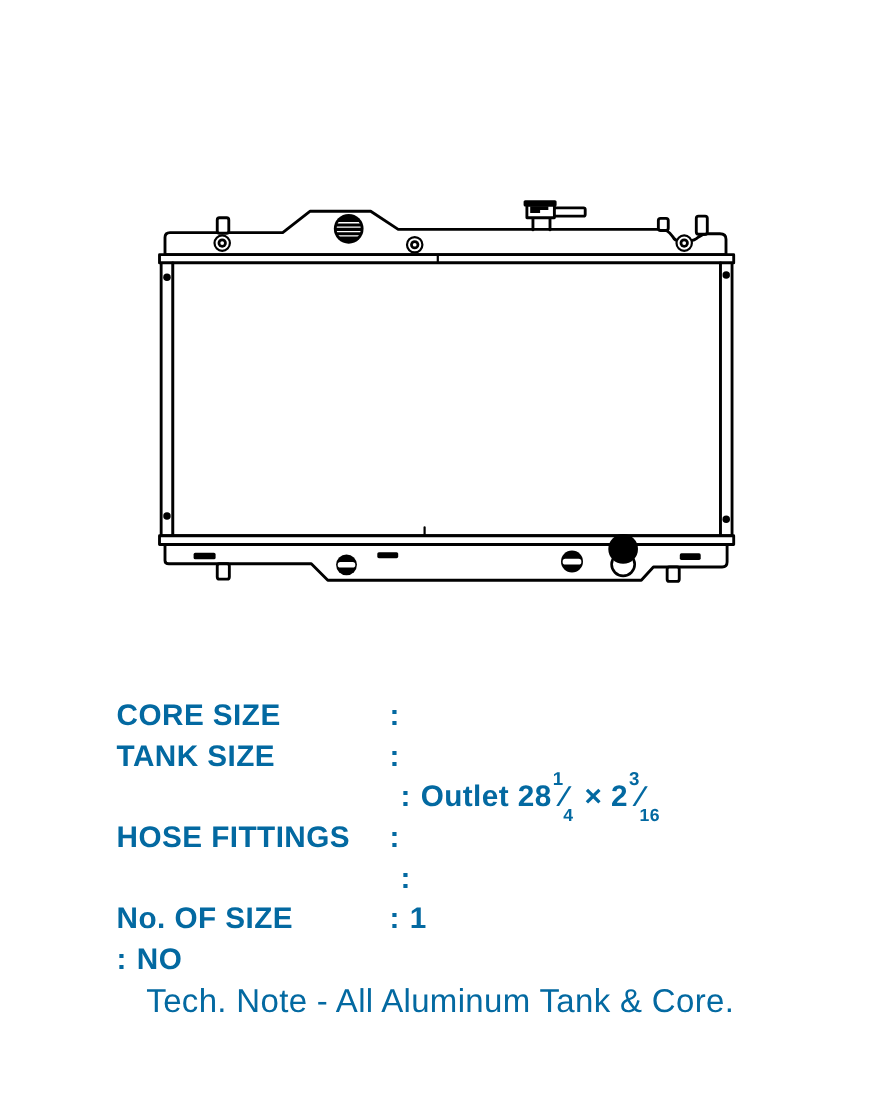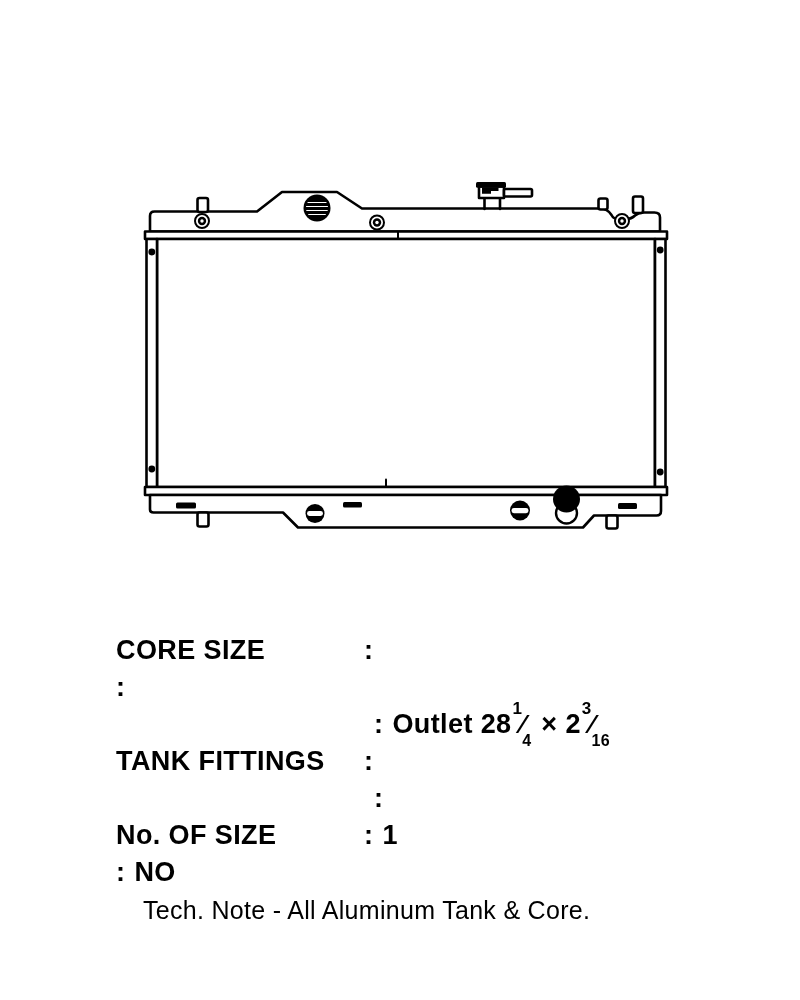--- a/index.html
+++ b/index.html
@@ -2,34 +2,34 @@
 <html><head>
 <meta charset="utf-8">
 <style>
   html,body{margin:0;padding:0;background:#fff;}
   .canvas{
     position:relative;width:800px;height:1000px;background:#fff;
     font-family:"Liberation Sans", sans-serif;overflow:hidden;
   }
   .diagram-svg{position:absolute;left:0;top:0;}
   .specs{
-    position:absolute;left:116px;top:632px;width:640px;
-    color:#000000;font-size:27px;font-weight:bold;letter-spacing:0.4px;
+    position:absolute;left:106px;top:632px;width:640px;
+    color:#0369a1;font-size:27px;font-weight:bold;letter-spacing:0.4px;
   }
   .spec-row{display:flex;height:37px;line-height:37px;align-items:baseline;}
   .spec-label{width:248px;flex:0 0 248px;white-space:nowrap;}
   .spec-colon{flex:0 0 auto;padding-right:9px;}
   .spec-row.cont .spec-colon{margin-left:10px;}
   .spec-value{white-space:nowrap;}
   .spec-value sup{font-size:17px;line-height:0;position:relative;top:-9px;margin-left:1px;}
   .spec-value sub{font-size:16px;line-height:0;position:relative;top:7px;margin-right:2px;}
   .spec-value .fsl{font-size:26px;line-height:0;margin-left:-2px;margin-right:-3px;}
   .tech-note{
     margin-top:1px;padding-left:27px;height:37px;line-height:37px;
-    font-weight:400;font-size:25px;letter-spacing:0.3px;white-space:nowrap;
+    font-weight:400;font-size:30px;letter-spacing:0.3px;white-space:nowrap;
   }
 </style>
 </head>
 <body>
 
 <div class="canvas">
 
   <svg class="diagram-svg" width="800" height="600" viewBox="0 0 800 600">
     <defs>
       <clipPath id="fcl">
@@ -128,31 +128,32 @@
   </svg>
 
   <div class="specs">
 
     <div class="spec-row">
       <span class="spec-label">CORE SIZE</span>
       <span class="spec-colon">:</span>
     </div>
 
     <div class="spec-row">
+      <span class="spec-label">TANK SIZE</span>
       <span class="spec-colon">:</span>
     </div>
 
     <div class="spec-row cont">
       <span class="spec-label"></span>
       <span class="spec-colon">:</span>
       <span class="spec-value">Outlet 28<sup>1</sup><span class="fsl">⁄</span><sub>4</sub> × 2<sup>3</sup><span class="fsl">⁄</span><sub>16</sub></span>
     </div>
 
     <div class="spec-row">
-      <span class="spec-label">TANK FITTINGS</span>
+      <span class="spec-label">HOSE FITTINGS</span>
       <span class="spec-colon">:</span>
     </div>
 
     <div class="spec-row cont">
       <span class="spec-label"></span>
       <span class="spec-colon">:</span>
     </div>
 
     <div class="spec-row">
       <span class="spec-label">No. OF SIZE</span>

